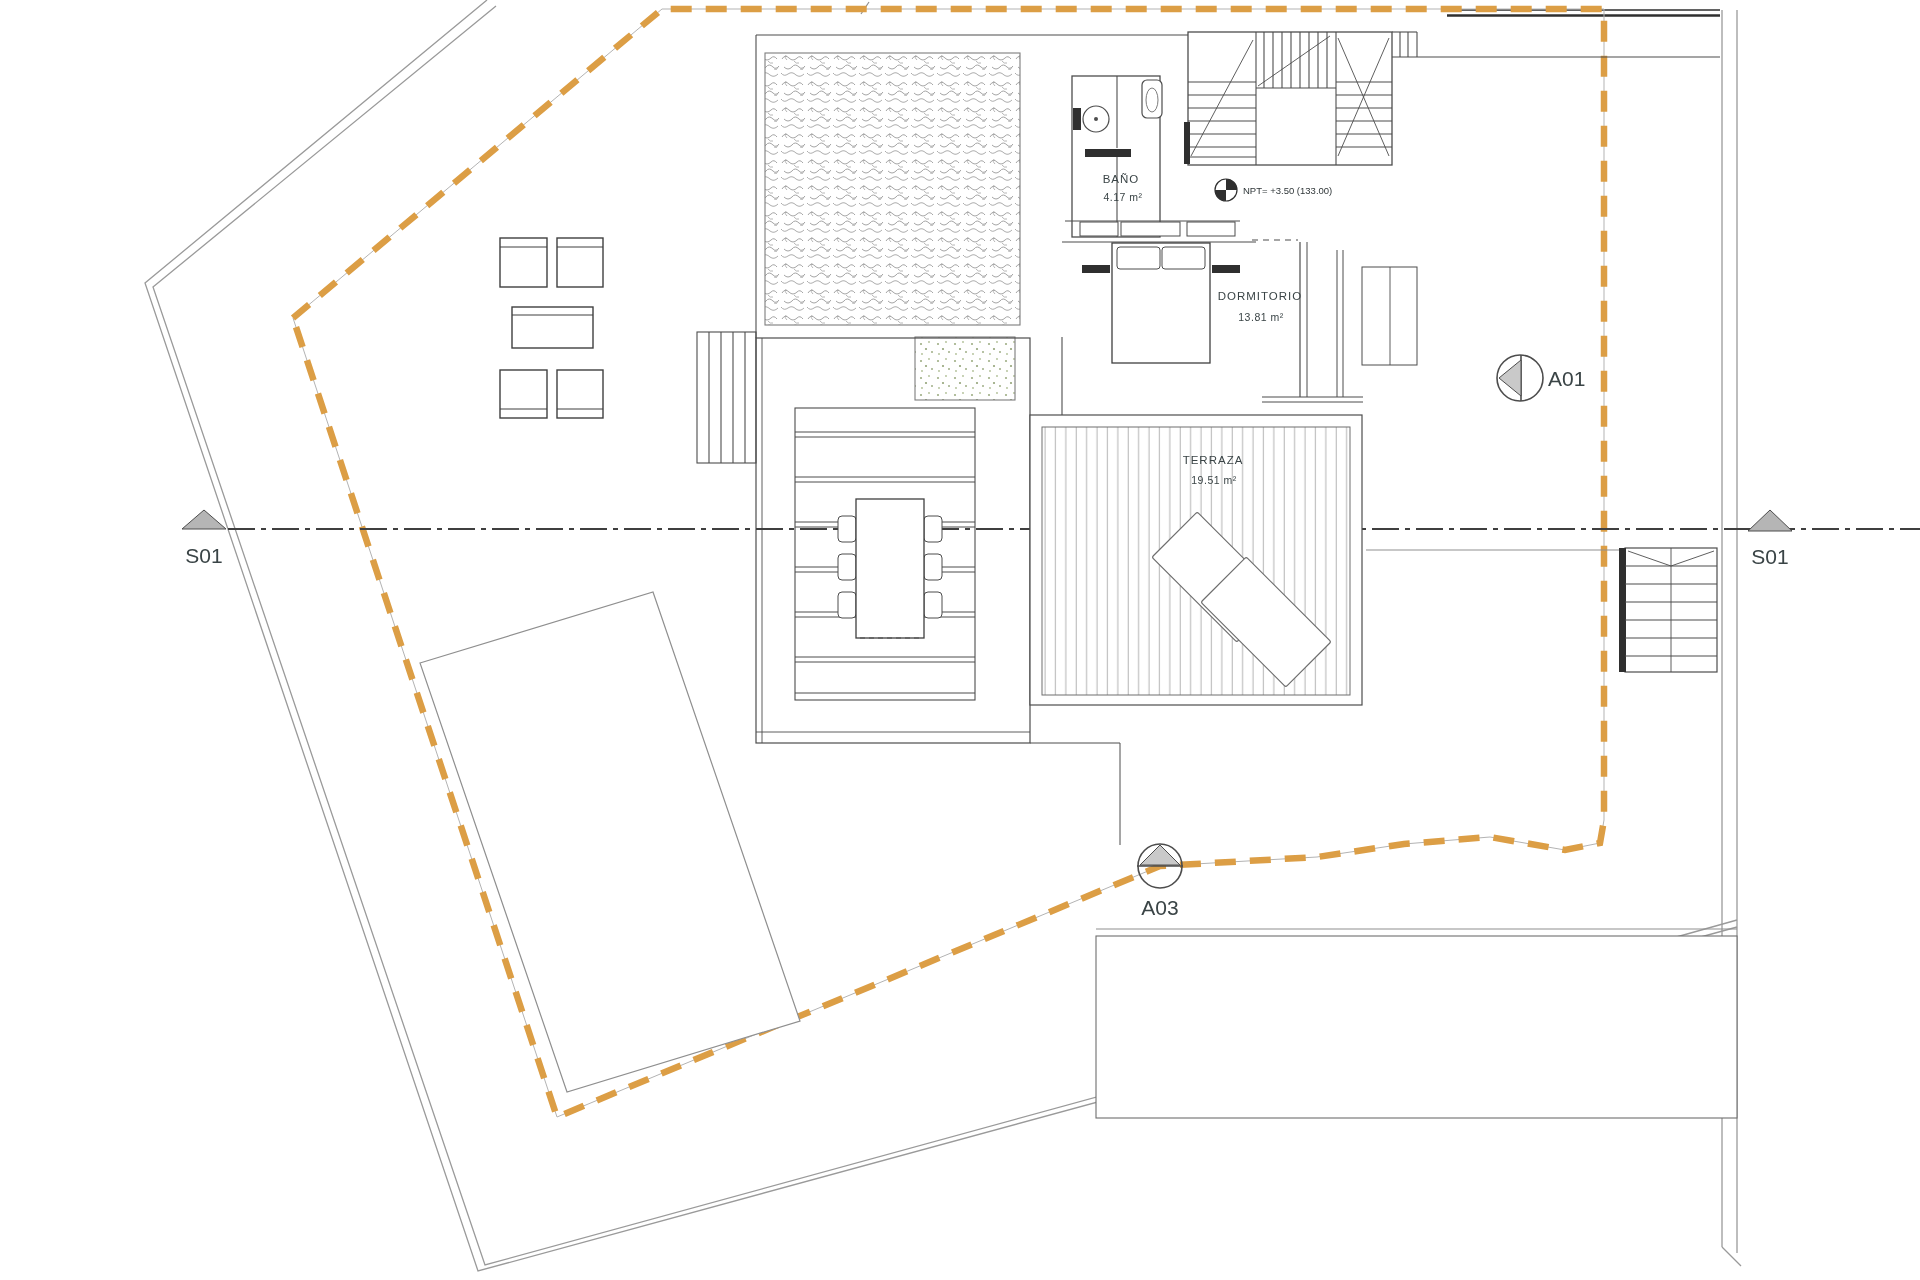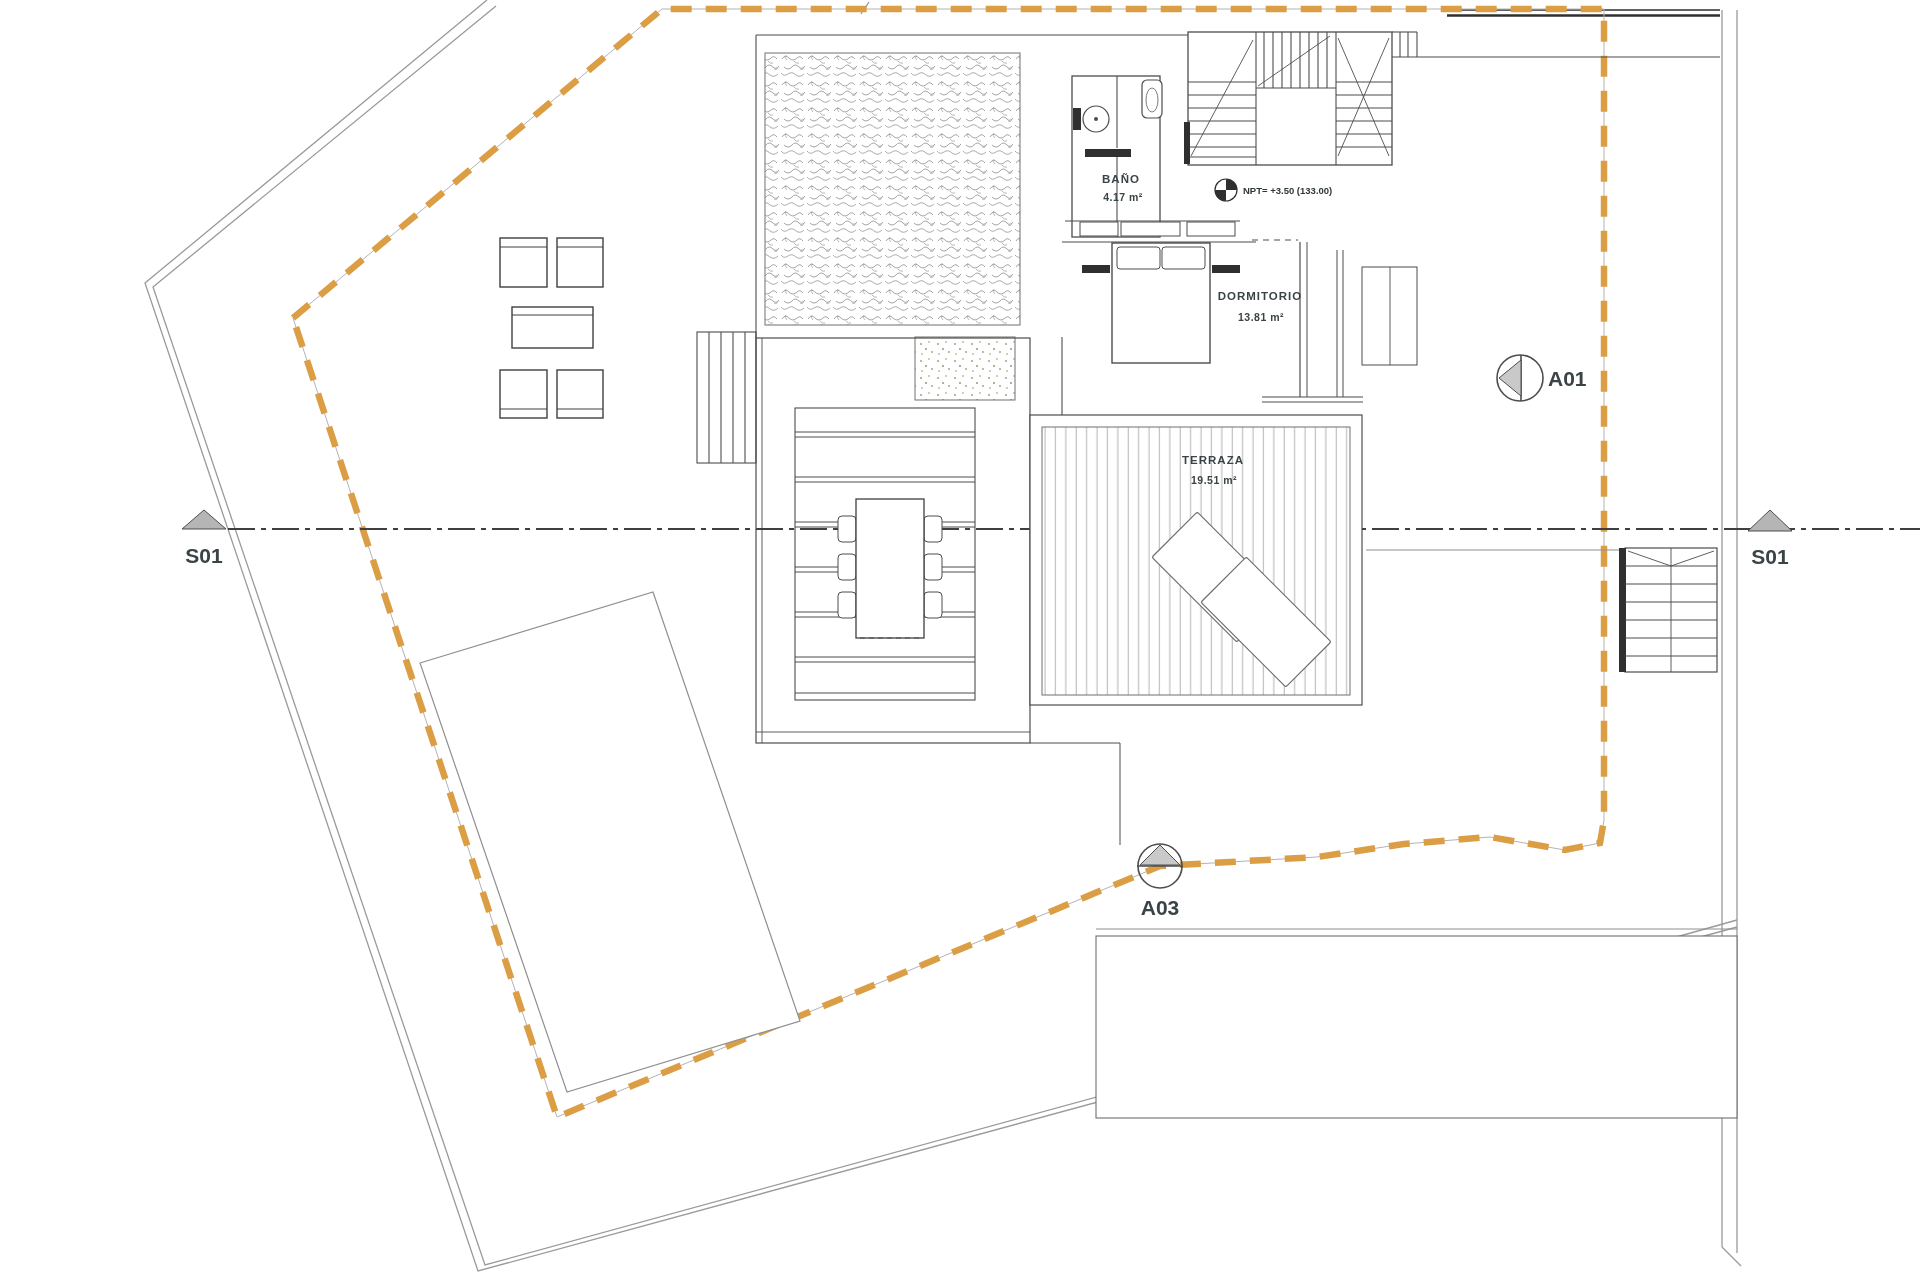--- a/index.html
+++ b/index.html
@@ -1,16 +1,16 @@
 <!DOCTYPE html>
 <html><head>
 <meta charset="utf-8">
 <style>
   html,body{margin:0;padding:0;background:#ffffff;}
-  .canvas{width:1920px;height:1280px;position:relative;background:#fff;overflow:hidden;font-weight:bold;}
+  .canvas{width:1920px;height:1280px;position:relative;background:#fff;overflow:hidden;}
   svg{display:block;}
   text{font-family:"Liberation Sans", sans-serif;}
   .room-label{font-size:11.5px;letter-spacing:1px;fill:#3a4446;}
   .room-area{font-size:10.5px;letter-spacing:.5px;fill:#3a4446;}
   .marker-label{font-size:21px;fill:#3a4446;}
   .npt-label{font-size:9.5px;fill:#2f3638;}
 </style>
 </head>
 <body>
 

